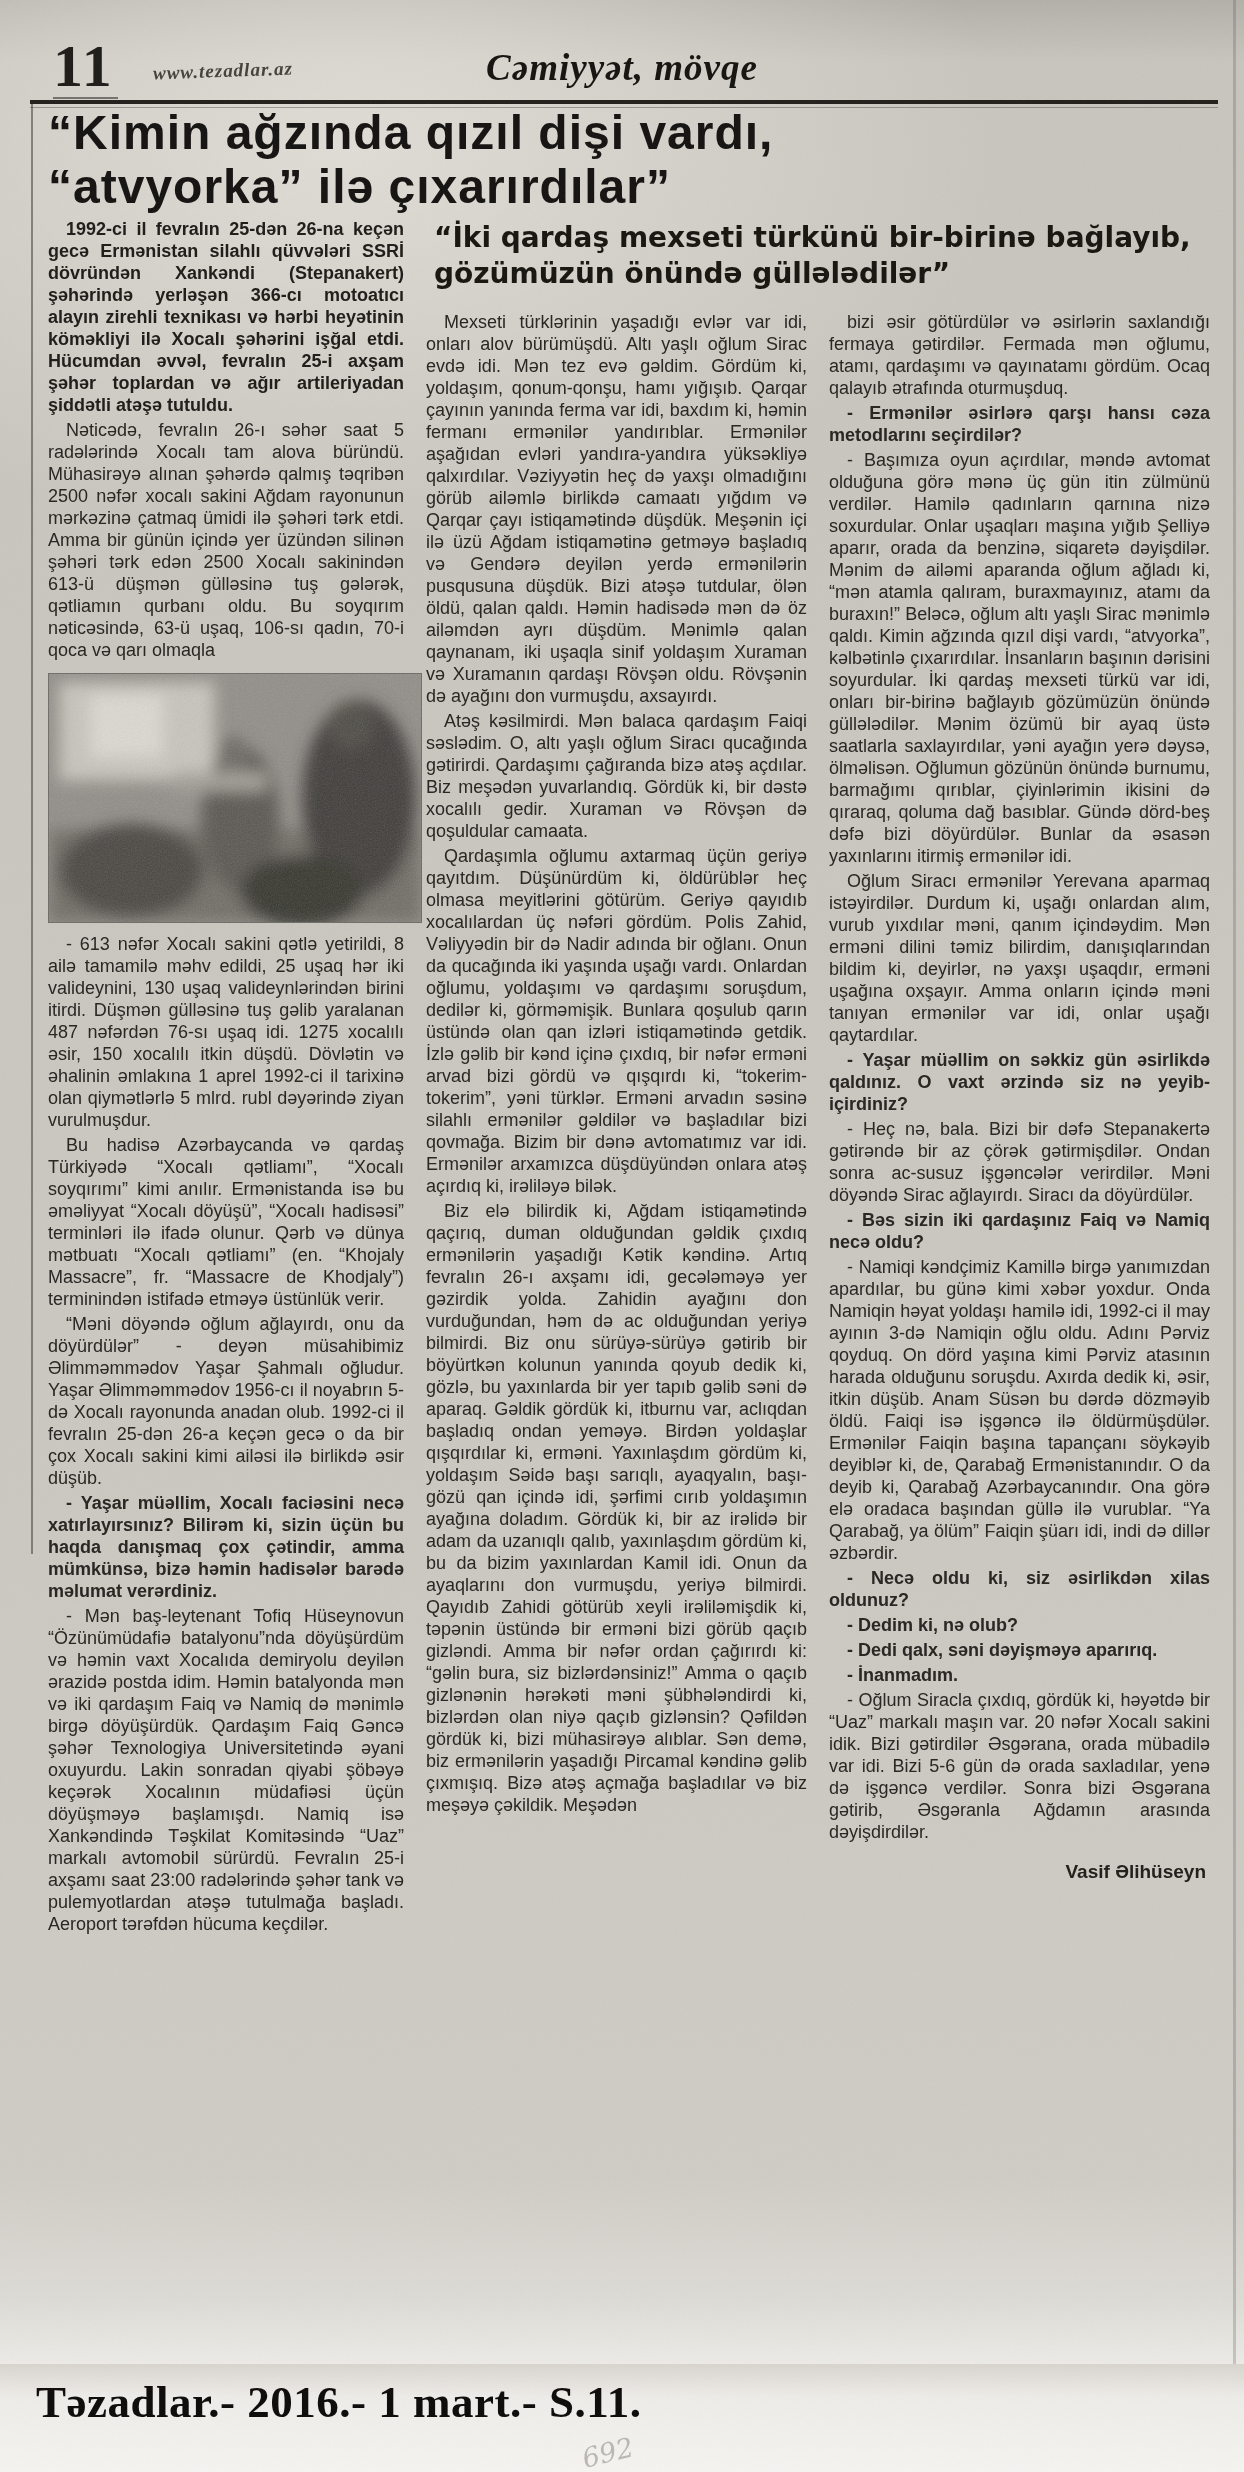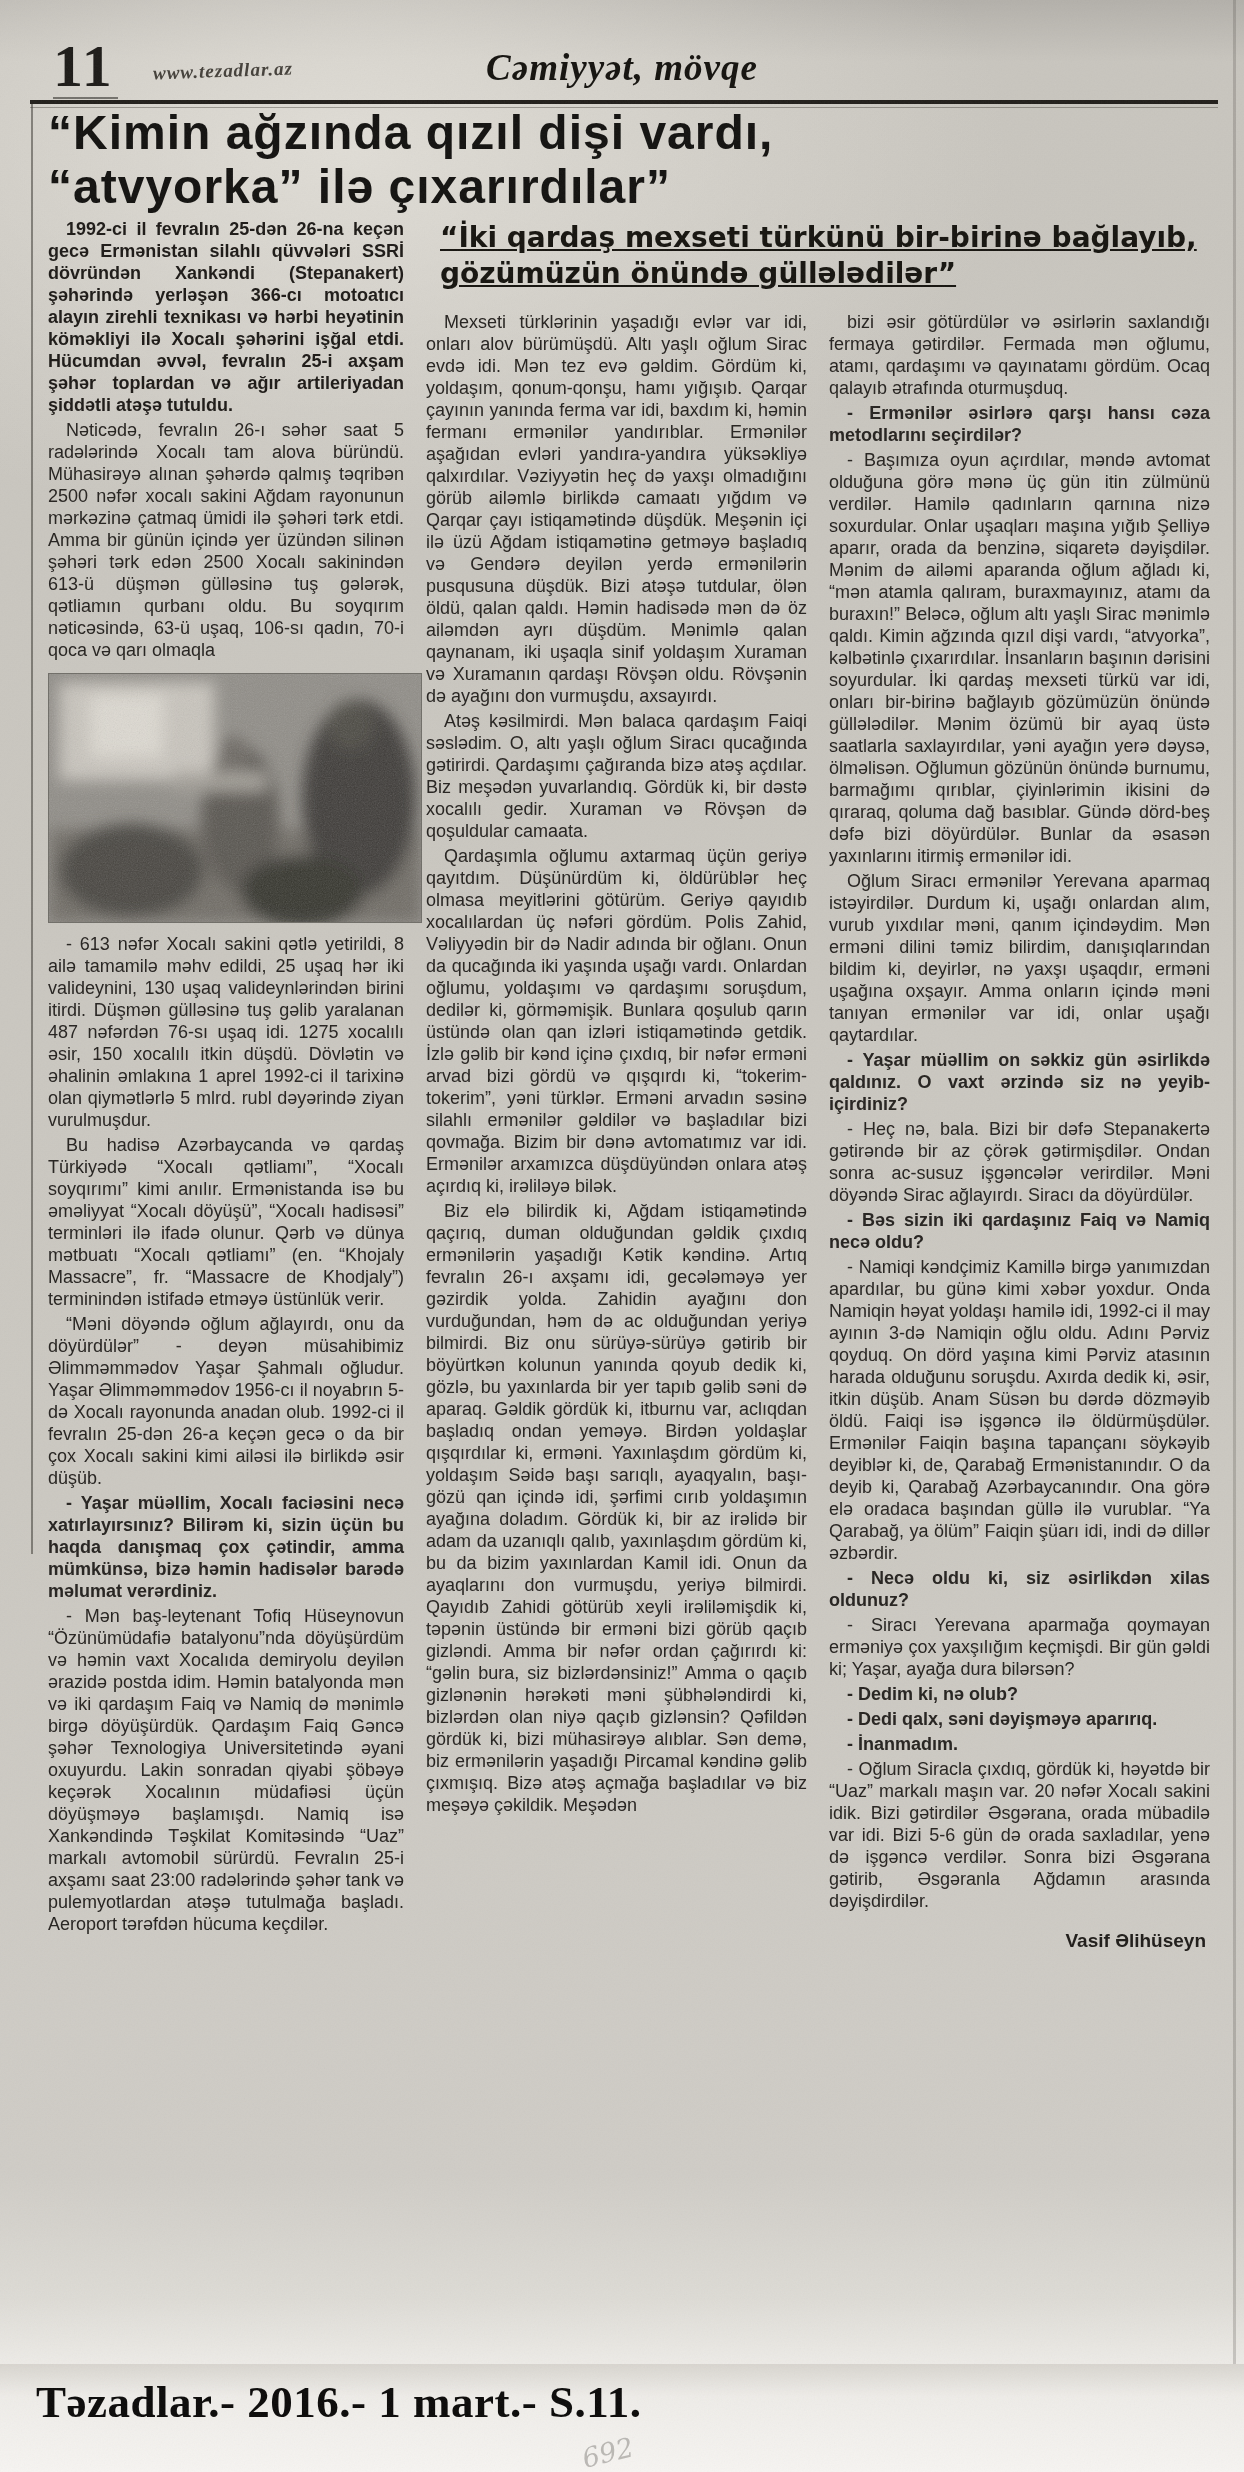--- a/index.html
+++ b/index.html
@@ -23,21 +23,21 @@
   .edge-line { position:absolute; left:31px; top:104px; height:1450px; width:2px; background:rgba(48,45,40,.5); }
   .right-edge { position:absolute; right:8px; top:0; bottom:0; width:3px; background:rgba(64,61,56,.22); }
   
   .headline { position:absolute; top:108px; left:48px; right:26px; font-family:Liberation Sans, sans-serif; font-weight:bold; color:#131210; }
   .headline .l1 { font-size:48px; line-height:1.04; letter-spacing:1px; white-space:nowrap; }
   .headline .l2 { font-size:48px; line-height:1.04; letter-spacing:1px; white-space:nowrap; margin-top:4px; }
   
   .article { position:absolute; top:218px; left:48px; right:34px; display:flex; gap:22px; }
   .c1 { width:356px; flex:none; }
   .cright { flex:1; min-width:0; }
-  .subhead { font-family:"DejaVu Sans",sans-serif; font-weight:bold; font-size:28px; line-height:1.3; color:#16140f; margin:2px 0 18px 14px;text-decoration:underline; }
+  .subhead { font-family:"DejaVu Sans",sans-serif; font-weight:bold; font-size:28px; line-height:1.3; color:#16140f; margin:2px 0 18px 8px; }
   .cols2 { display:flex; gap:22px; }
   .c2,.c3 { flex:1; min-width:0; }
   .article p { font-size:18px; line-height:22px; text-align:justify; text-indent:18px; color:#262320; margin:0 0 3px 0; }
   .article p.lead { font-weight:bold; color:#1d1a17; }
   .article p.q { font-weight:bold; }
   .photo { width:calc(100% + 18px); height:250px; margin:12px -18px 10px 0; background:#8d8a85; overflow:hidden; border:1px solid rgba(60,57,52,.35); }
   .photo svg { display:block; width:100%; height:100%; }
   .byline { margin-top:18px; text-align:right; font-weight:bold; font-size:19px; color:#1f1c19; padding-right:4px; }
   
   .footer { position:absolute; left:0; right:0; bottom:0; height:108px;
@@ -126,21 +126,20 @@
         <div class="c3">
           <p>bizi əsir götürdülər və əsirlərin saxlandığı fermaya gətirdilər. Fermada mən oğlumu, atamı, qardaşımı və qayınatamı gördüm. Ocaq qalayıb ətrafında oturmuşduq.</p>
           <p class="q">- Ermənilər əsirlərə qarşı hansı cəza metodlarını seçirdilər?</p>
           <p>- Başımıza oyun açırdılar, məndə avtomat olduğuna görə mənə üç gün itin zülmünü verdilər. Hamilə qadınların qarnına nizə soxurdular. Onlar uşaqları maşına yığıb Şelliyə aparır, orada da benzinə, siqaretə dəyişdilər. Mənim də ailəmi aparanda oğlum ağladı ki, “mən atamla qalıram, buraxmayınız, atamı da buraxın!” Beləcə, oğlum altı yaşlı Sirac mənimlə qaldı. Kimin ağzında qızıl dişi vardı, “atvyorka”, kəlbətinlə çıxarırdılar. İnsanların başının dərisini soyurdular. İki qardaş mexseti türkü var idi, onları bir-birinə bağlayıb gözümüzün önündə güllələdilər. Mənim özümü bir ayaq üstə saatlarla saxlayırdılar, yəni ayağın yerə dəysə, ölməlisən. Oğlumun gözünün önündə burnumu, barmağımı qırıblar, çiyinlərimin ikisini də qıraraq, qoluma dağ basıblar. Gündə dörd-beş dəfə bizi döyürdülər. Bunlar da əsasən yaxınlarını itirmiş ermənilər idi.</p>
           <p>Oğlum Siracı ermənilər Yerevana aparmaq istəyirdilər. Durdum ki, uşağı onlardan alım, vurub yıxdılar məni, qanım içindəydim. Mən erməni dilini təmiz bilirdim, danışıqlarından bildim ki, deyirlər, nə yaxşı uşaqdır, erməni uşağına oxşayır. Amma onların içində məni tanıyan ermənilər var idi, onlar uşağı qaytardılar.</p>
           <p class="q">- Yaşar müəllim on səkkiz gün əsirlikdə qaldınız. O vaxt ərzində siz nə yeyib-içirdiniz?</p>
           <p>- Heç nə, bala. Bizi bir dəfə Stepanakertə gətirəndə bir az çörək gətirmişdilər. Ondan sonra ac-susuz işgəncələr verirdilər. Məni döyəndə Sirac ağlayırdı. Siracı da döyürdülər.</p>
           <p class="q">- Bəs sizin iki qardaşınız Faiq və Namiq necə oldu?</p>
           <p>- Namiqi kəndçimiz Kamillə birgə yanımızdan apardılar, bu günə kimi xəbər yoxdur. Onda Namiqin həyat yoldaşı hamilə idi, 1992-ci il may ayının 3-də Namiqin oğlu oldu. Adını Pərviz qoyduq. On dörd yaşına kimi Pərviz atasının harada olduğunu soruşdu. Axırda dedik ki, əsir, itkin düşüb. Anam Süsən bu dərdə dözməyib öldü. Faiqi isə işgəncə ilə öldürmüşdülər. Ermənilər Faiqin başına tapançanı söykəyib deyiblər ki, de, Qarabağ Ermənistanındır. O da deyib ki, Qarabağ Azərbaycanındır. Ona görə elə oradaca başından güllə ilə vurublar. “Ya Qarabağ, ya ölüm” Faiqin şüarı idi, indi də dillər əzbərdir.</p>
           <p class="q">- Necə oldu ki, siz əsirlikdən xilas oldunuz?</p>
-          <p>- Siracı Yerevana aparmağa qoymayan erməniyə çox yaxşılığım keçmişdi. Bir gün gəldi ki; Yaşar, ayağa dura bilərsən?</p>
           <p class="q">- Dedim ki, nə olub?</p>
           <p class="q">- Dedi qalx, səni dəyişməyə aparırıq.</p>
           <p class="q">- İnanmadım.</p>
           <p>- Oğlum Siracla çıxdıq, gördük ki, həyətdə bir “Uaz” markalı maşın var. 20 nəfər Xocalı sakini idik. Bizi gətirdilər Əsgərana, orada mübadilə var idi. Bizi 5-6 gün də orada saxladılar, yenə də işgəncə verdilər. Sonra bizi Əsgərana gətirib, Əsgəranla Ağdamın arasında dəyişdirdilər.</p>
           <div class="byline">Vasif Əlihüseyn</div>
         </div>
 
       </div>
     </div>
   </div>

